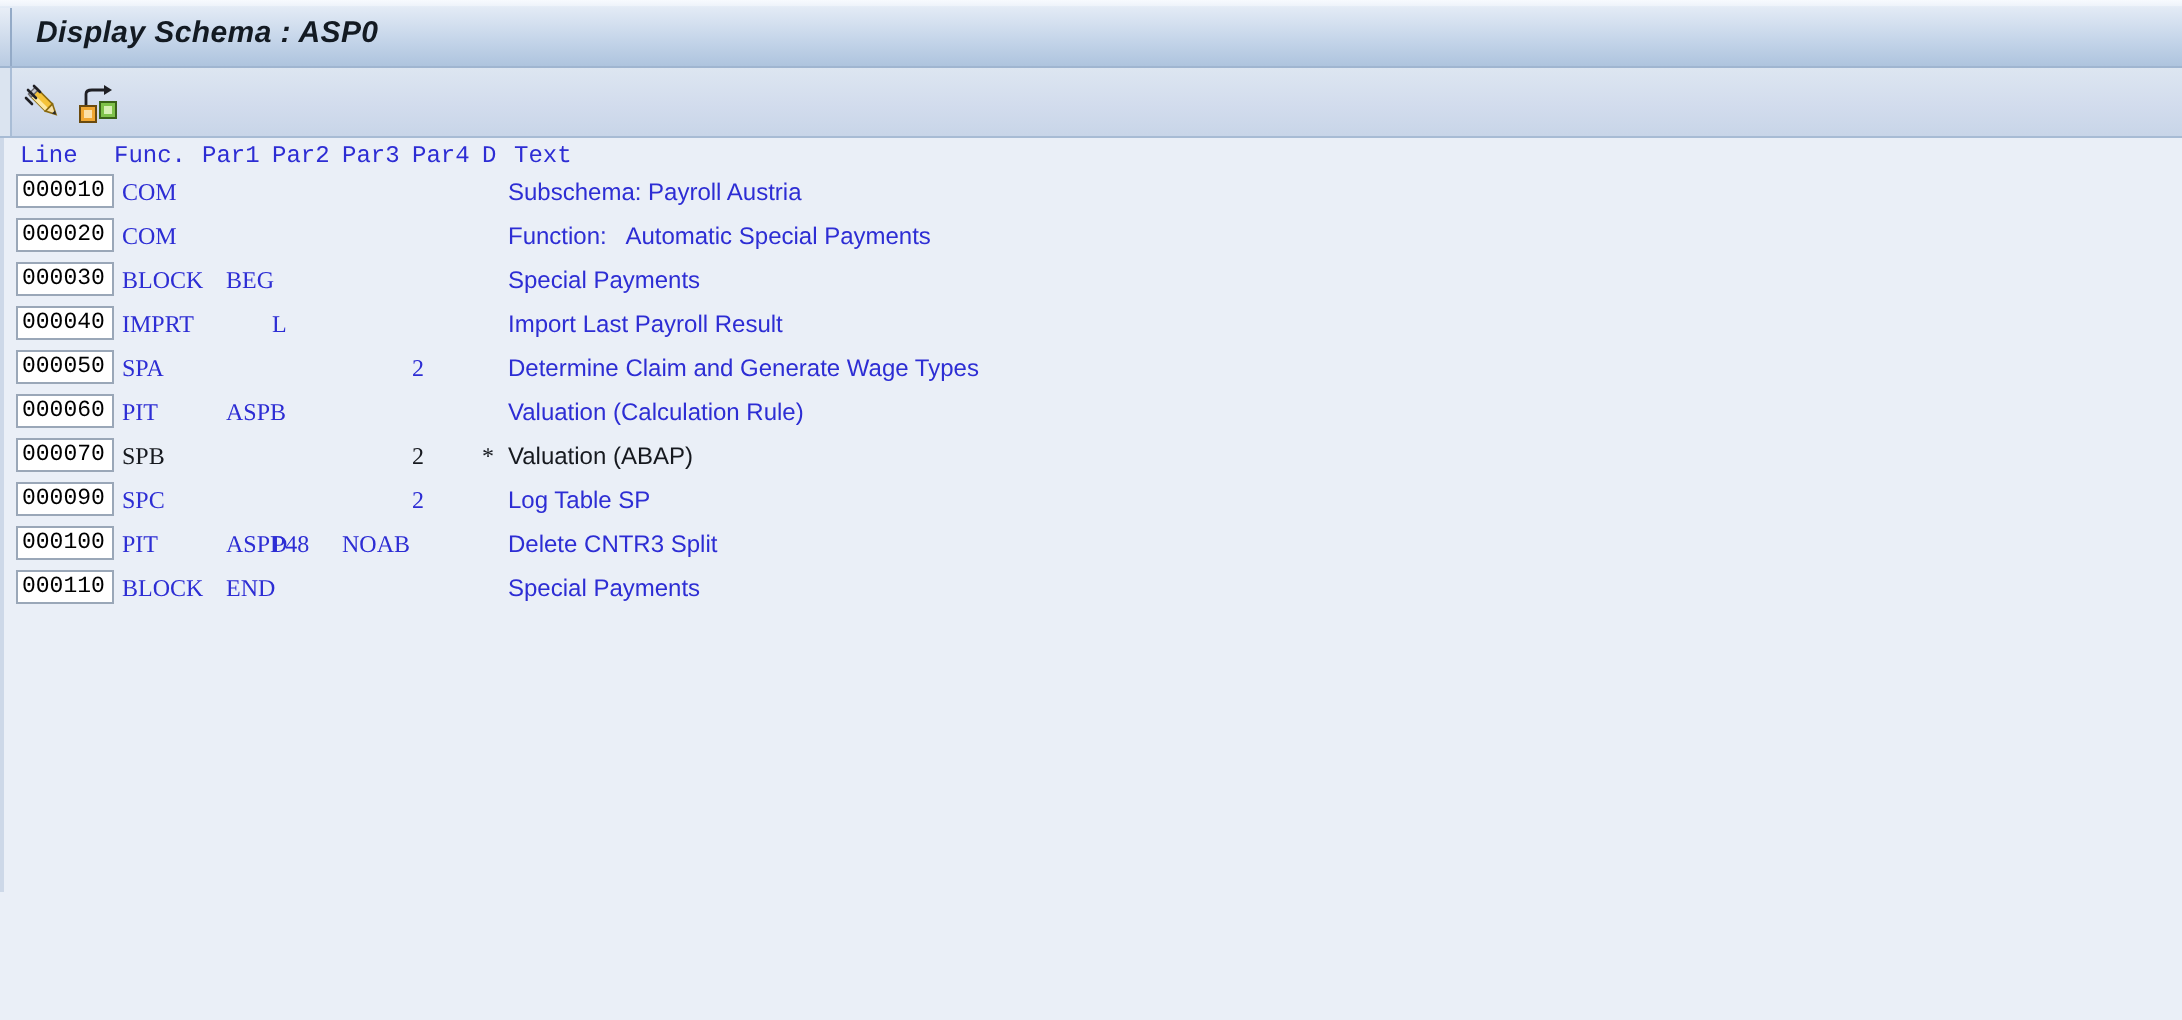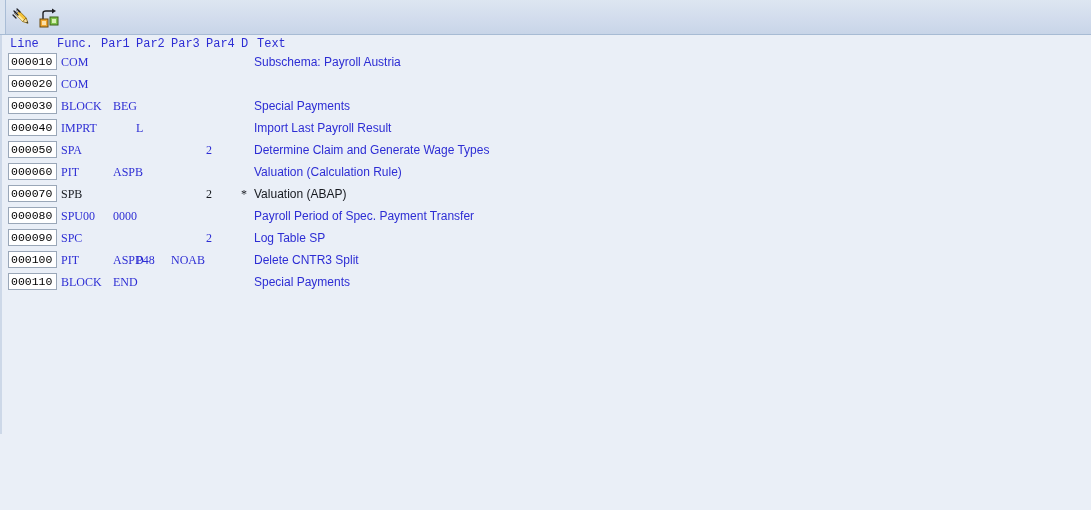--- a/index.html
+++ b/index.html
@@ -216,20 +216,24 @@
     background: #eaeff7;
     border-left: 2px solid #cdd8e8;
     height: 140px;
   }
 </style>
 </head>
 <body>
 
 <div id="app">
 
+  <div class="titlebar">
+    <div class="titlebar-accent"></div>
+    <div class="title-text">Display Schema : ASP0</div>
+  </div>
 
   <div class="toolbar">
     <div class="toolbar-accent"></div>
 
     <div class="tb-icon tb-icon-1">
       <svg width="22" height="22" viewBox="0 0 22 22">
         <rect x="0" y="0" width="22" height="22" fill="none"></rect>
 
         <g transform="rotate(-45 11 11)">
           <rect x="9" y="3" width="5" height="11" fill="#f5c33a" stroke="#8a6a10" stroke-width="0.8"></rect>
@@ -271,20 +275,21 @@
     </div>
     <div id="rows-container">
         <div class="row">
           <input type="text" class="line-box" value="000010" style="">
           <span class="cell c-func">COM</span>
           <span class="cell c-text">Subschema: Payroll Austria</span>
         </div>
         <div class="row">
           <input type="text" class="line-box" value="000020" style="">
           <span class="cell c-func">COM</span>
+          <span class="cell c-text">Function:   Automatic Special Payments</span>
         </div>
         <div class="row">
           <input type="text" class="line-box" value="000030" style="">
           <span class="cell c-func">BLOCK</span>
           <span class="cell c-p1">BEG</span>
           <span class="cell c-text">Special Payments</span>
         </div>
         <div class="row">
           <input type="text" class="line-box" value="000040" style="">
           <span class="cell c-func">IMPRT</span>
@@ -304,26 +309,20 @@
           <span class="cell c-text">Valuation (Calculation Rule)</span>
         </div>
         <div class="row deactivated">
           <input type="text" class="line-box" value="000070" style="">
           <span class="cell c-func">SPB</span>
           <span class="cell c-p4">2</span>
           <span class="cell c-d">*</span>
           <span class="cell c-text">Valuation (ABAP)</span>
         </div>
         <div class="row">
-          <input type="text" class="line-box" value="000080" style="">
-          <span class="cell c-func">SPU00</span>
-          <span class="cell c-p1">0000</span>
-          <span class="cell c-text">Payroll Period of Spec. Payment Transfer</span>
-        </div>
-        <div class="row">
           <input type="text" class="line-box" value="000090" style="">
           <span class="cell c-func">SPC</span>
           <span class="cell c-p4">2</span>
           <span class="cell c-text">Log Table SP</span>
         </div>
         <div class="row">
           <input type="text" class="line-box" value="000100" style="">
           <span class="cell c-func">PIT</span>
           <span class="cell c-p1">ASPD</span>
           <span class="cell c-p2">P48</span>

